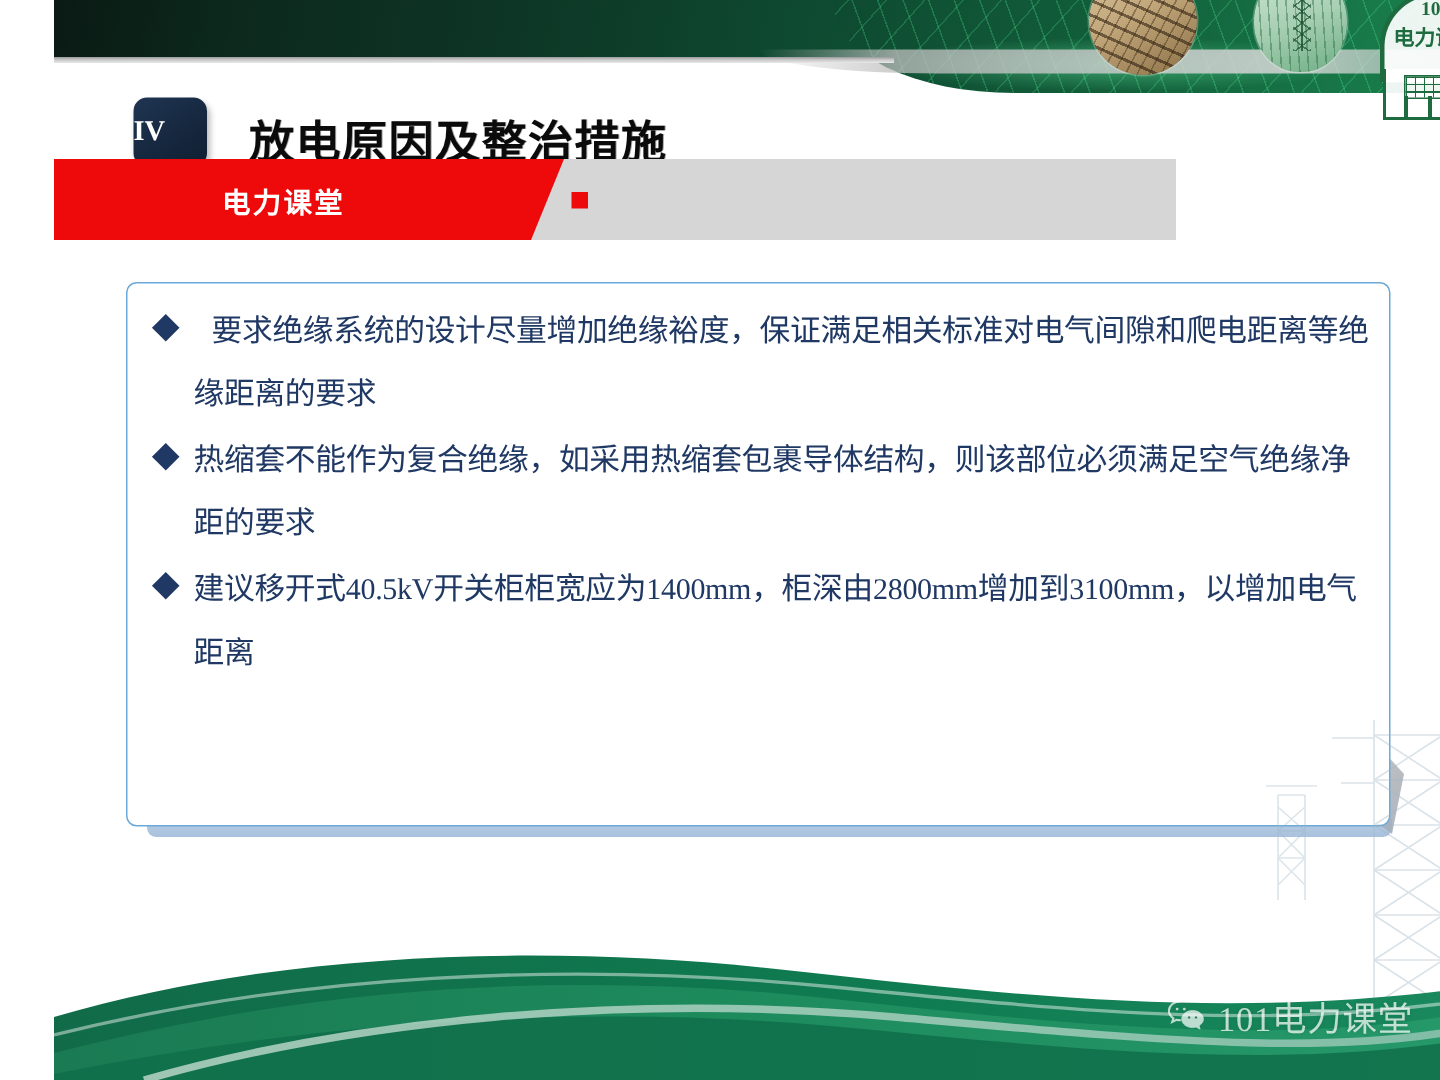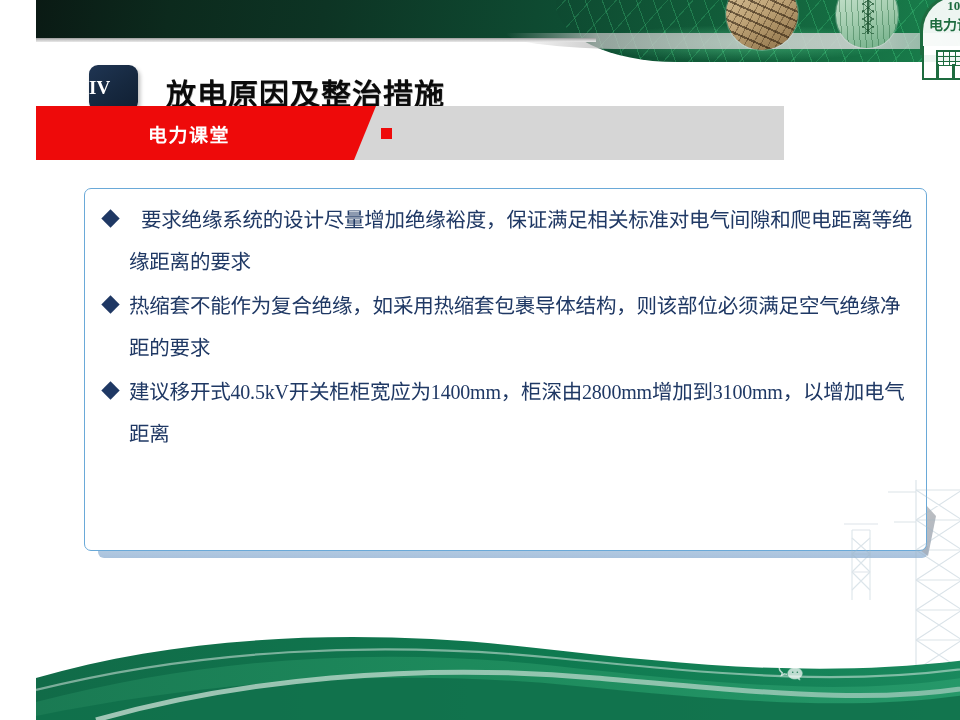--- a/index.html
+++ b/index.html
@@ -439,15 +439,16 @@
 
   <div class="watermark">
     <svg class="wm-icon" viewBox="0 0 28 24" xmlns="http://www.w3.org/2000/svg">
       <path d="M10 1.6C5 1.6 1.2 4.8 1.2 8.6c0 2.2 1.3 4.1 3.3 5.4l-0.9 2.7 3.1-1.6c0.9 0.25 1.8 0.38 2.7 0.4" fill="none" stroke="#ffffff" stroke-width="1.5" stroke-linecap="round"></path>
       <circle cx="7.2" cy="7.3" r="1" fill="#ffffff"></circle>
       <circle cx="12.4" cy="7.3" r="1" fill="#ffffff"></circle>
       <path d="M18.4 8.4c-4.4 0-7.9 2.8-7.9 6.2 0 3.4 3.5 6.2 7.9 6.2 0.9 0 1.8-0.12 2.6-0.36l2.9 1.5-0.8-2.5c1.9-1.15 3.2-2.9 3.2-4.84 0-3.4-3.5-6.2-7.9-6.2z" fill="#ffffff" stroke="#ffffff" stroke-width="0.6"></path>
       <circle cx="15.9" cy="13.4" r="0.85" fill="#2f7d5d"></circle>
       <circle cx="20.9" cy="13.4" r="0.85" fill="#2f7d5d"></circle>
     </svg>
+    <span class="wm-text">101电力课堂</span>
   </div>
 
 </div>
 
 </body></html>

